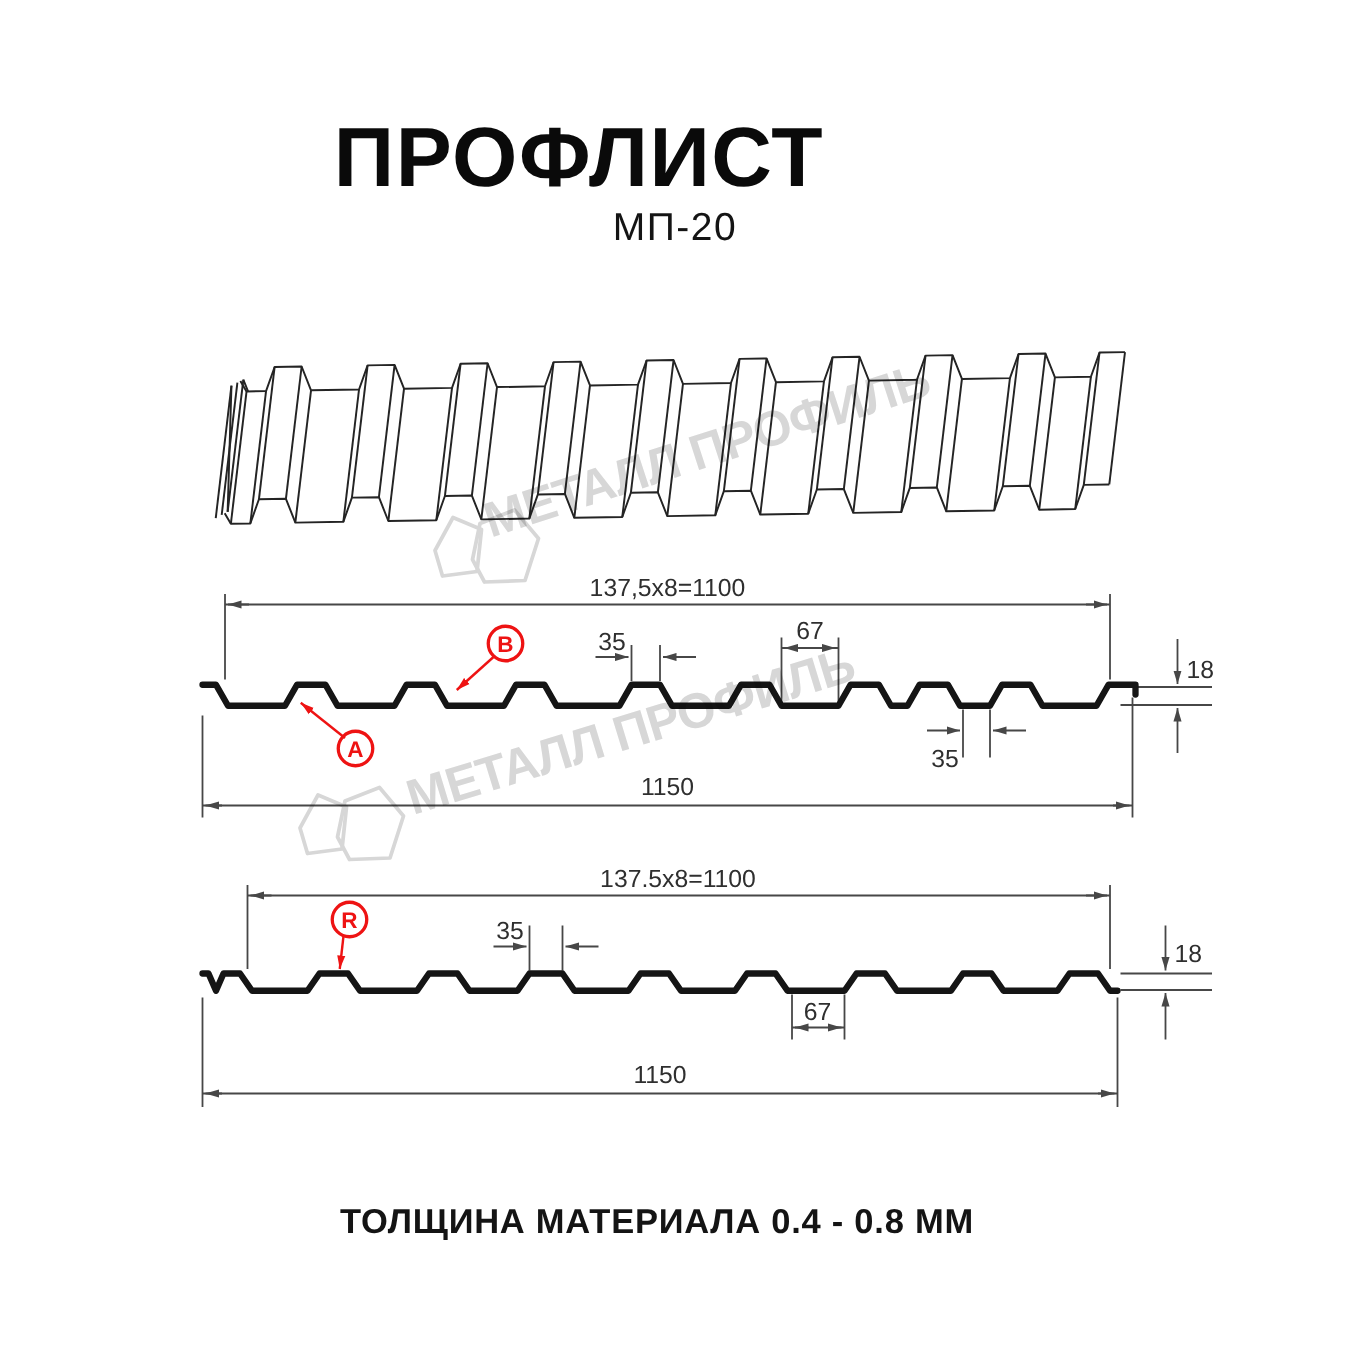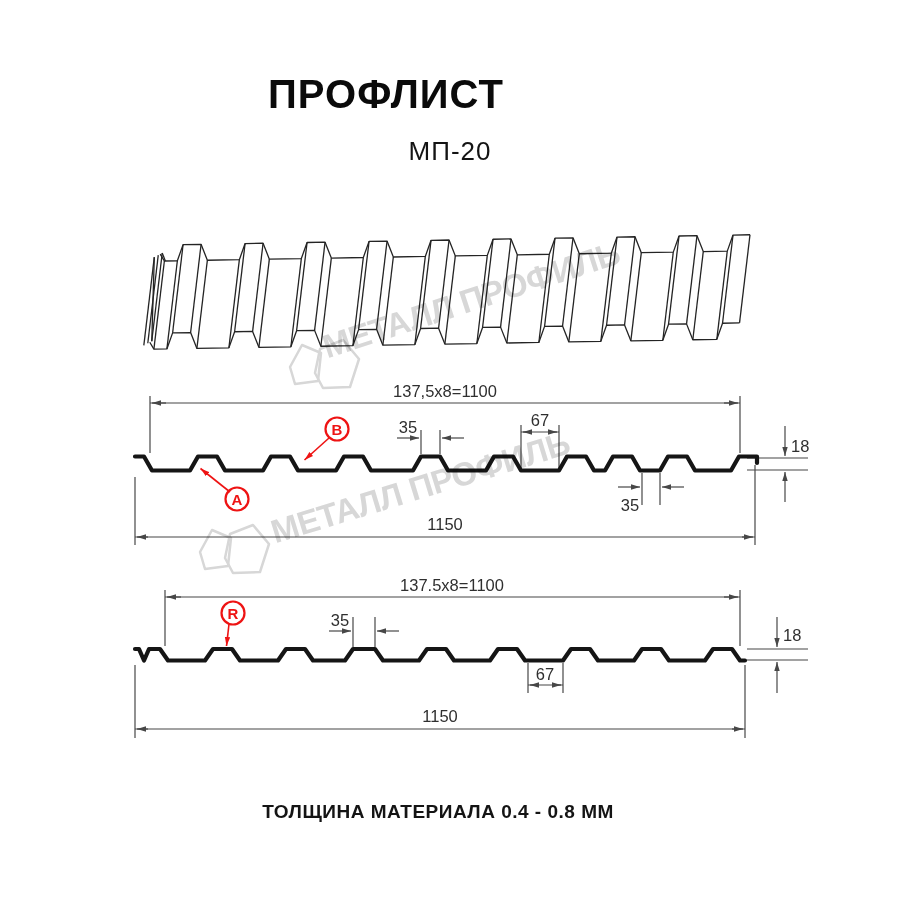--- a/index.html
+++ b/index.html
@@ -1,23 +1,23 @@
 <!DOCTYPE html>
 <html><head>
 <meta charset="utf-8">
 <style>
   html,body{margin:0;padding:0;}
   body{width:900px;height:900px;background:#ffffff;position:relative;overflow:hidden;
        font-family:"Liberation Sans",sans-serif;}
   .abs{position:absolute;}
-  .page-title{left:0;top:72px;width:772px;text-align:center;font-size:40px;font-weight:bold;
+  .page-title{left:0;top:72px;width:772px;text-align:center;font-size:56px;font-weight:bold;
               letter-spacing:1px;color:#0a0a0a;}
   .page-subtitle{left:0;top:136px;width:900px;text-align:center;font-size:26px;font-weight:normal;
               letter-spacing:1px;color:#141414;}
-  .footer-note{left:0;top:801px;width:876px;text-align:center;font-size:19px;font-weight:bold;
+  .footer-note{left:0;top:801px;width:876px;text-align:center;font-size:23px;font-weight:bold;
               letter-spacing:.5px;color:#141414;}
   .wm-text{color:#d7d7d7;font-weight:bold;font-size:33px;letter-spacing:-.5px;white-space:nowrap;
            transform-origin:0 100%;mix-blend-mode:multiply;line-height:40px;}
   .wm1t{left:330px;top:327px;transform:rotate(-18deg);}
   .wm2t{left:278px;top:512px;transform:rotate(-17deg);}
   .wm-logo{mix-blend-mode:multiply;}
   
   .thin{stroke:#474747;stroke-width:1.2;fill:none;}
   .thick{stroke:#151515;stroke-width:4.2;fill:none;stroke-linejoin:round;stroke-linecap:round;}
   .sheetline{stroke:#242424;stroke-width:1.3;fill:none;stroke-linejoin:round;}

